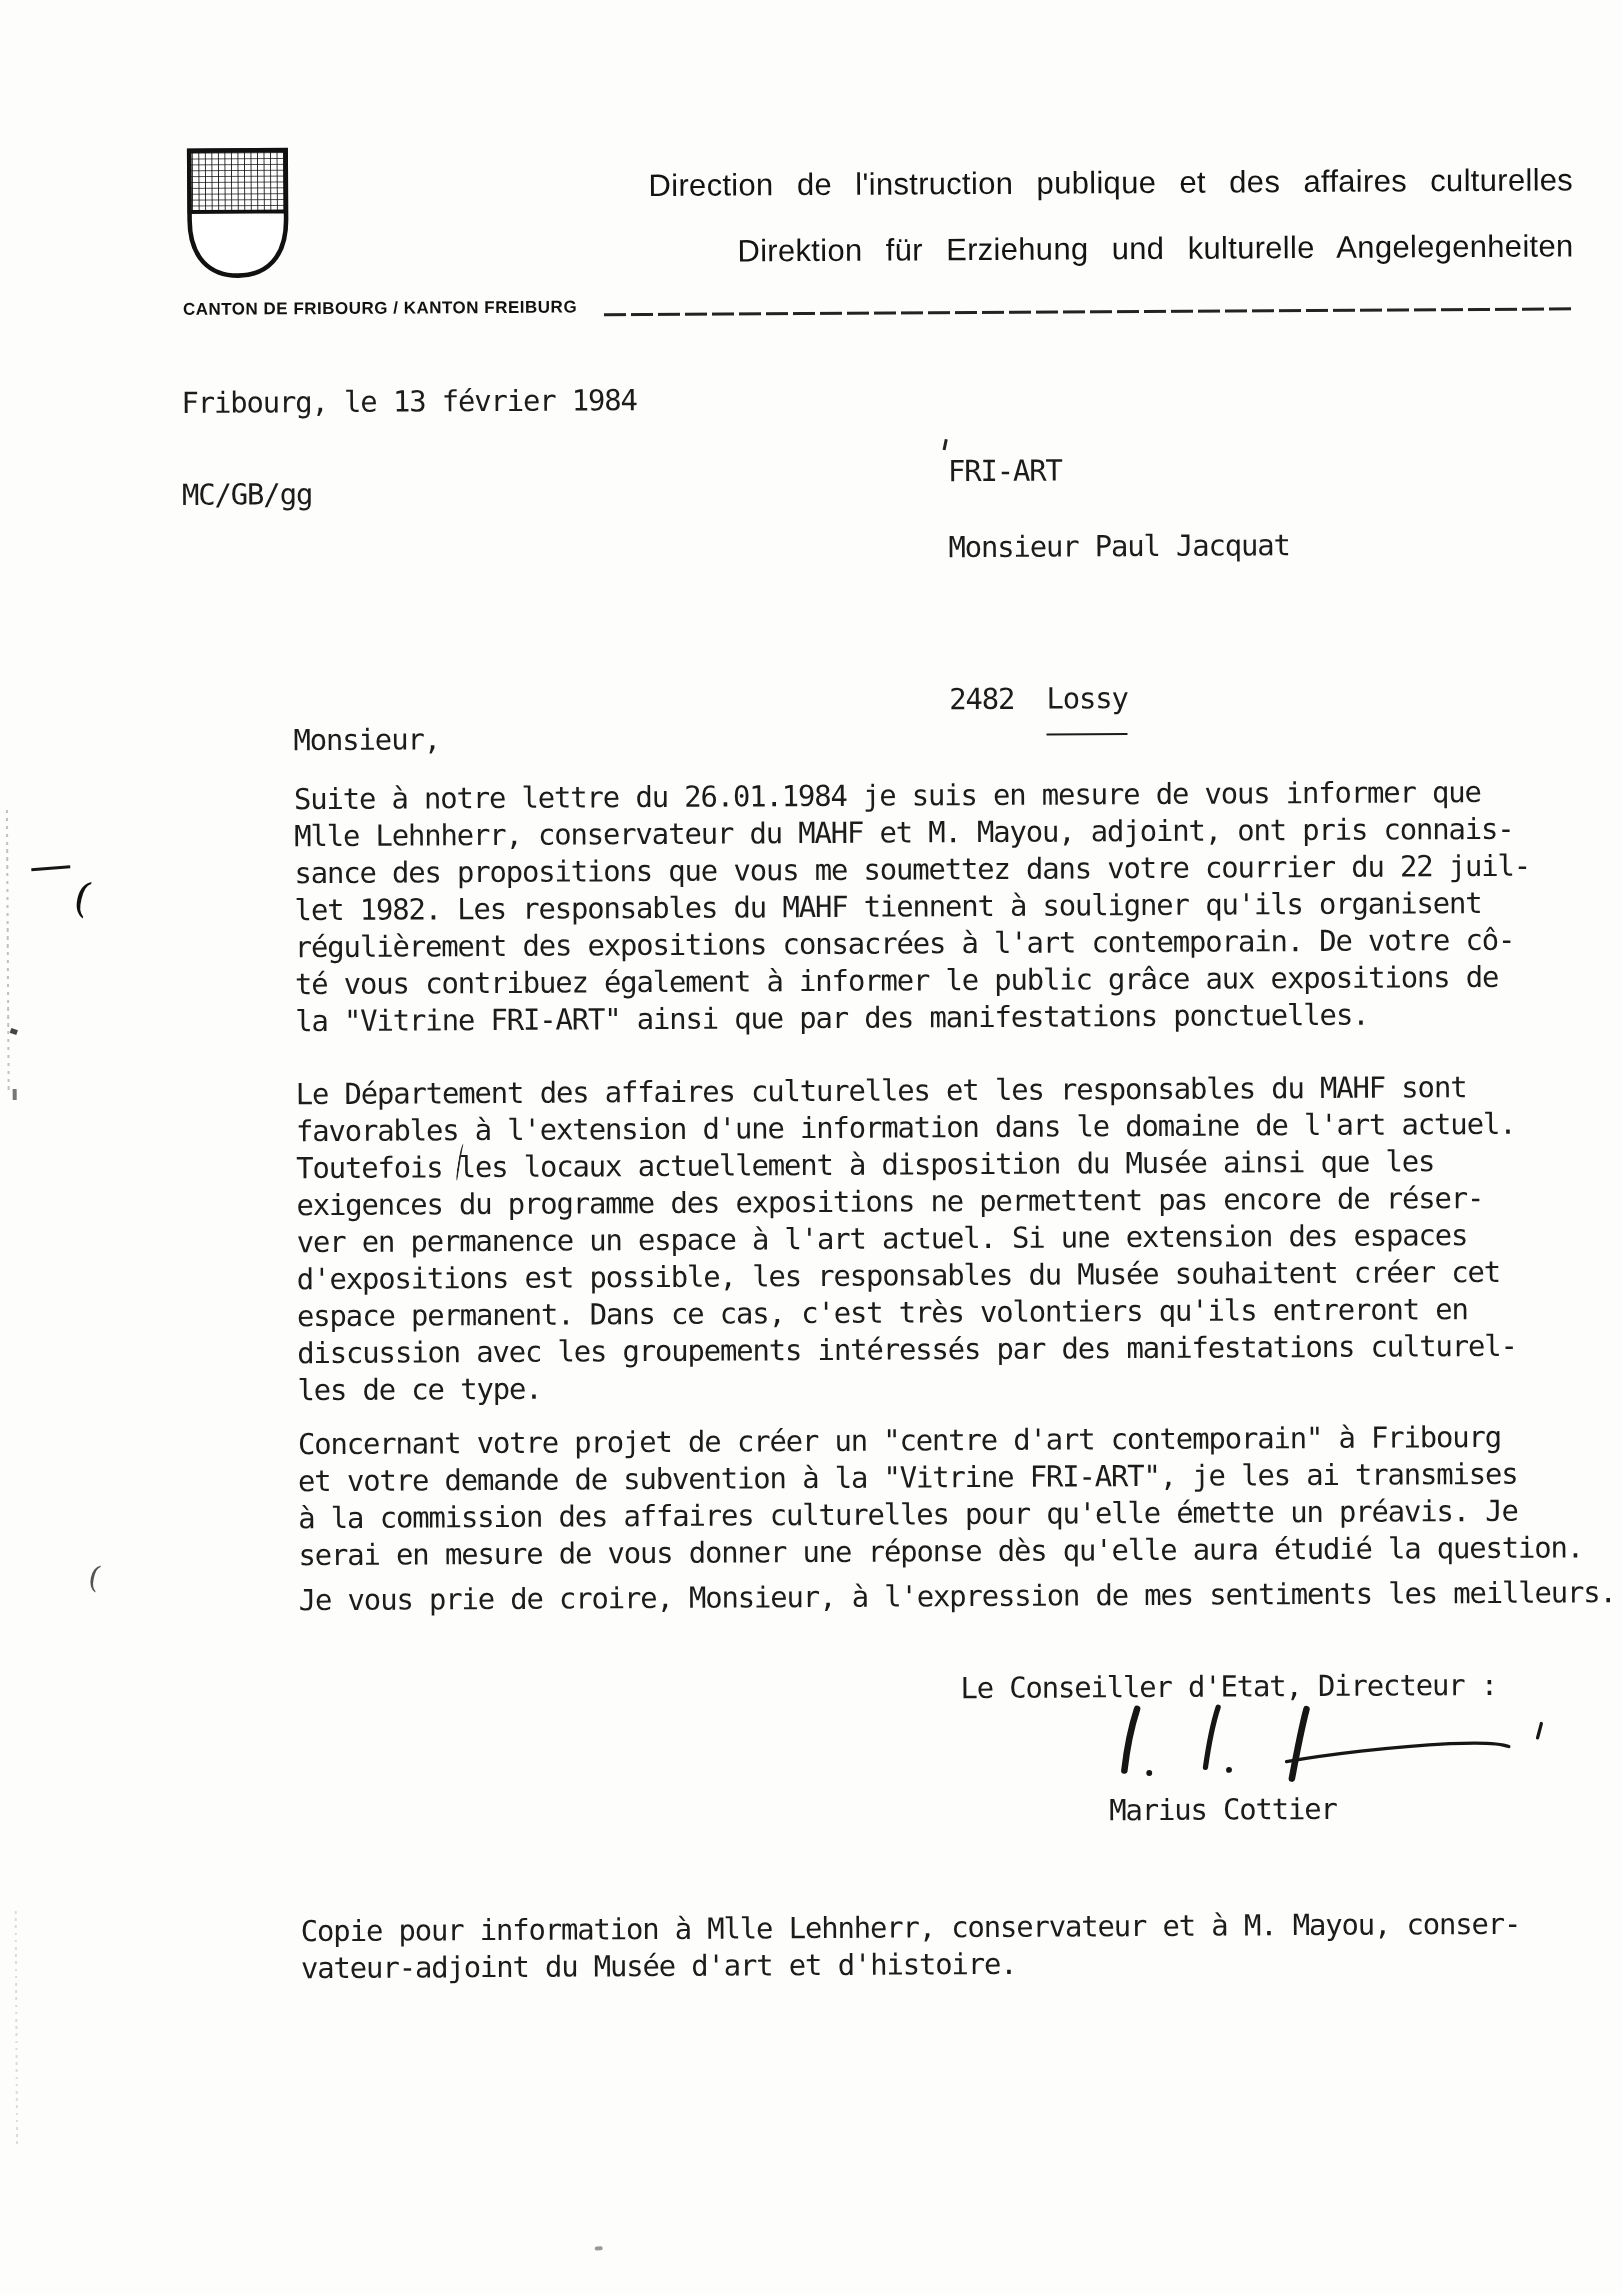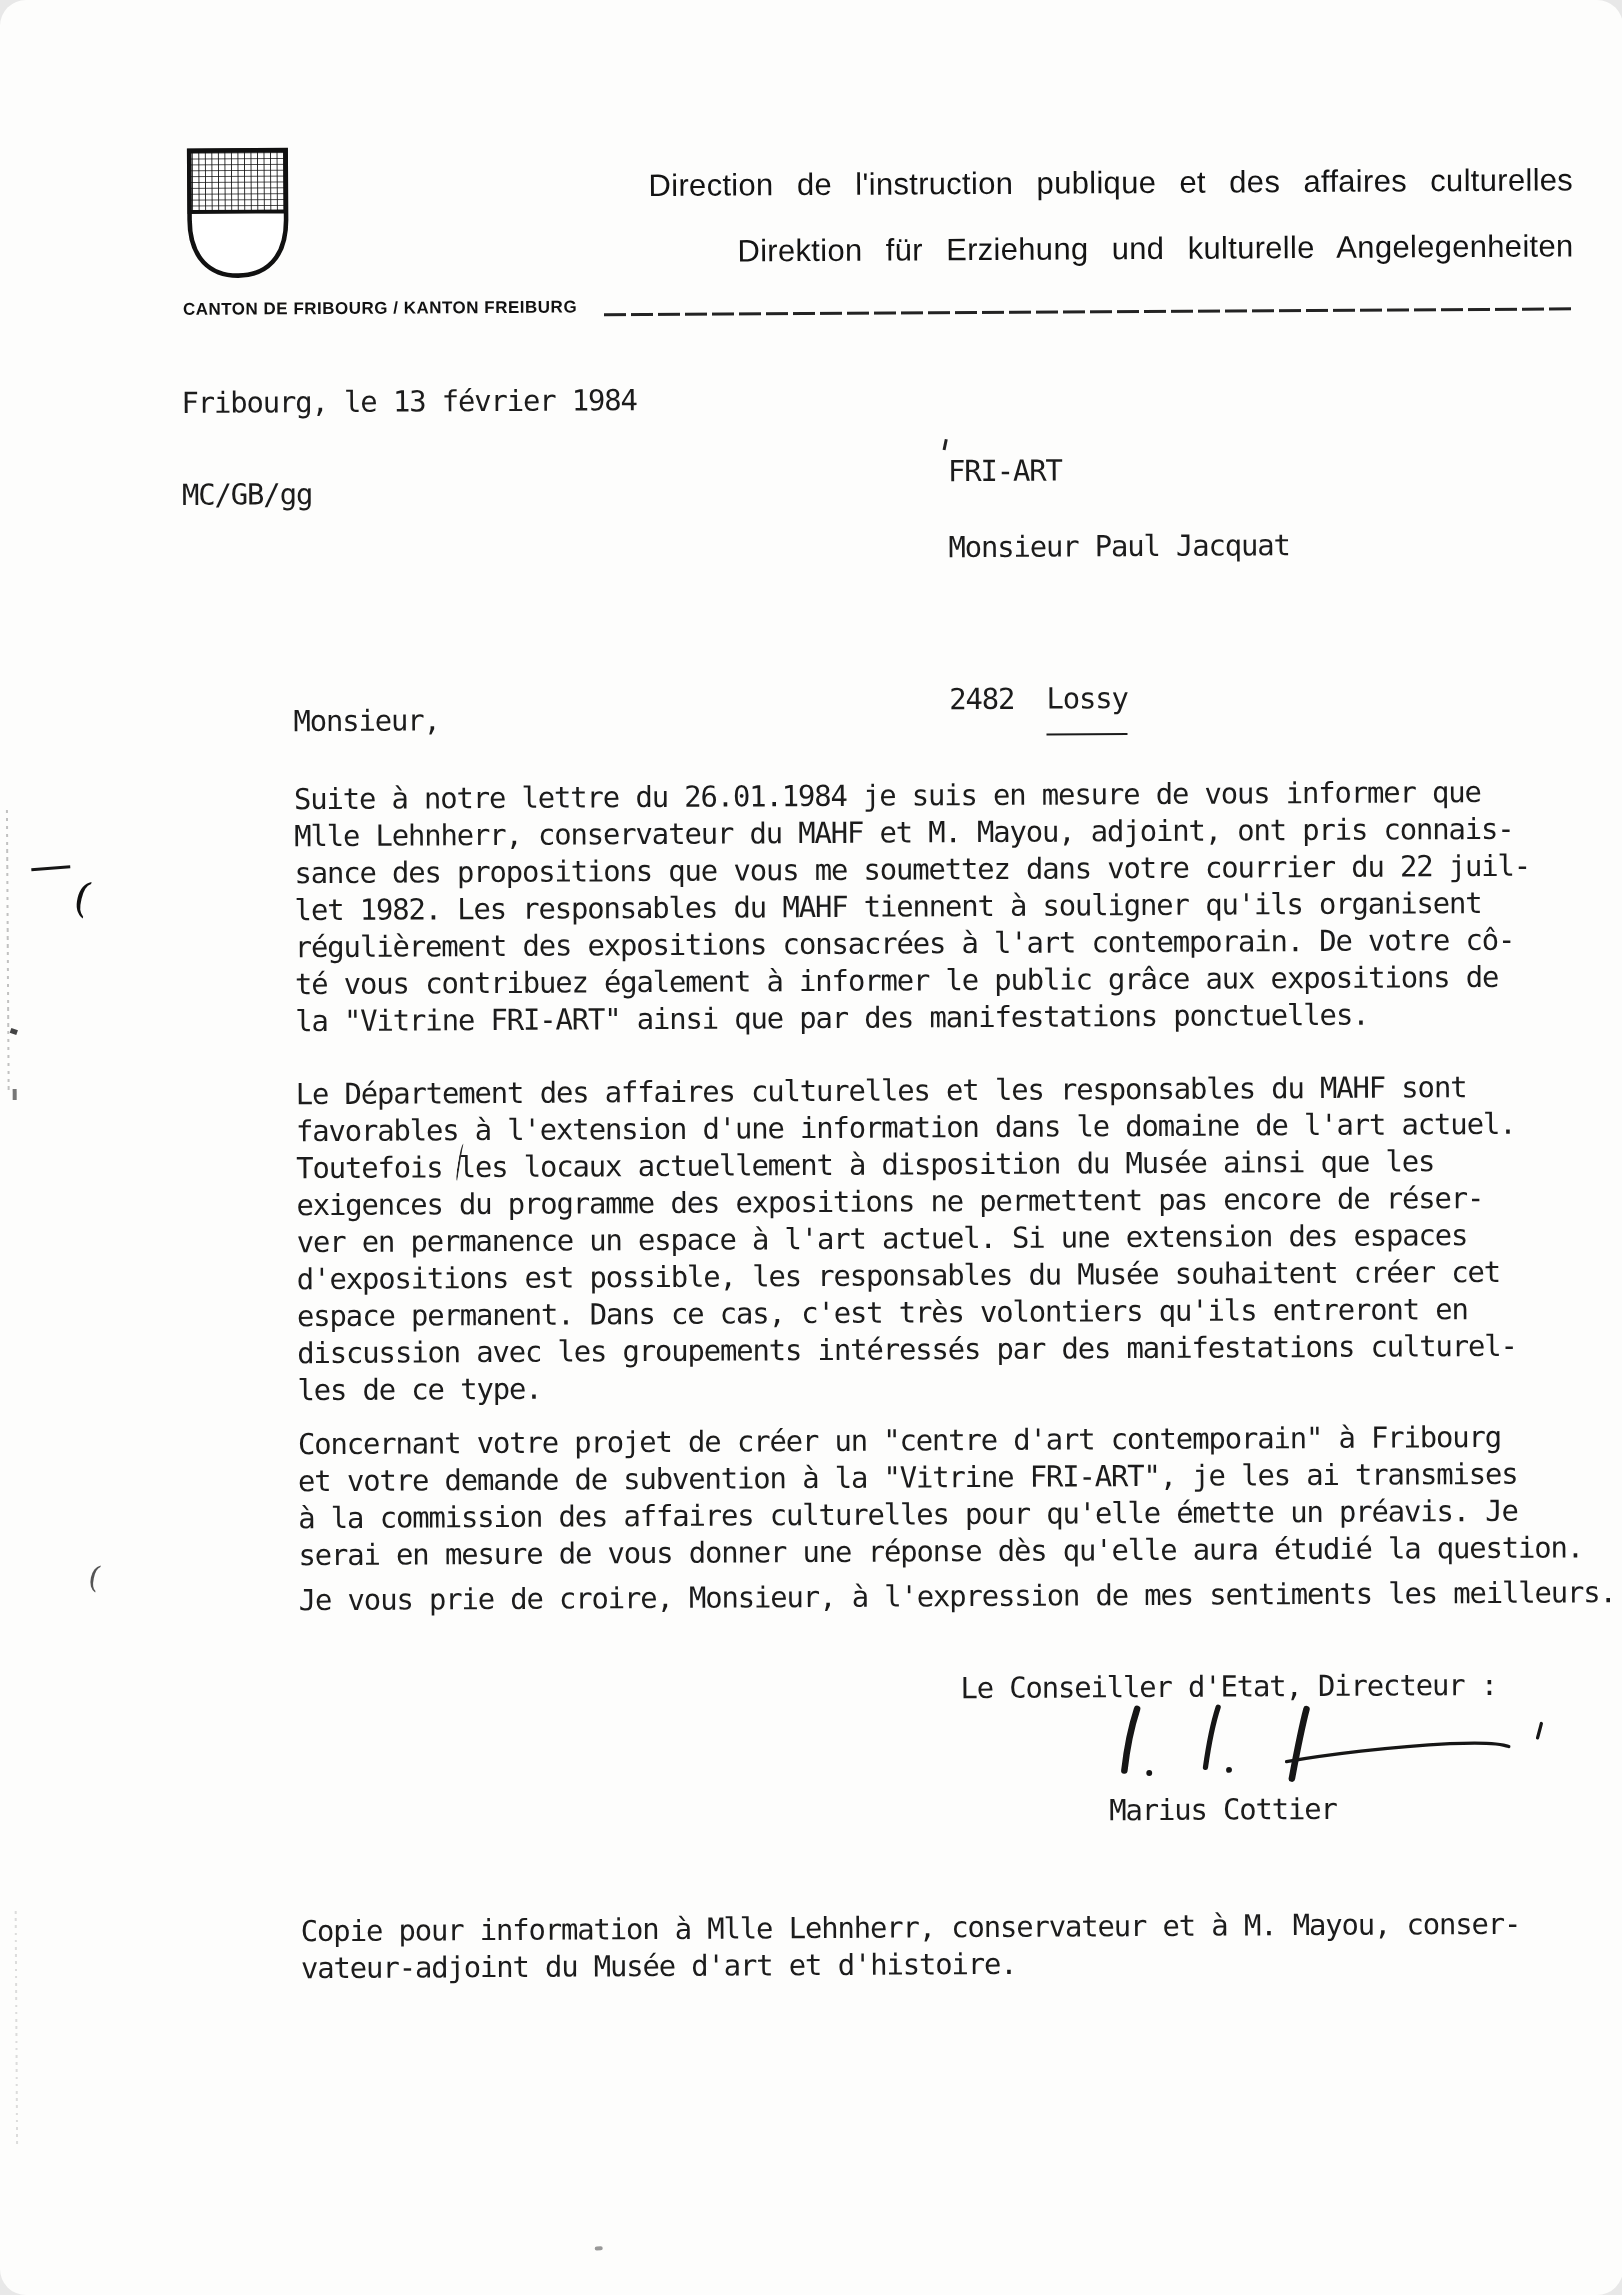--- a/index.html
+++ b/index.html
@@ -3,21 +3,20 @@
 <meta charset="utf-8">
 <style>
   html,body{margin:0;padding:0;background:#e8e8e8;}
   #paper{
     position:relative;
     width:1623px;height:2295px;
     background:#fdfdfc;
     overflow:hidden;
     font-family:"DejaVu Sans Mono",monospace;
     color:#1b1b1b;
-    border-radius:26px;
   }
   #scan{
     position:absolute;inset:0;
     transform:rotate(-0.35deg);
     transform-origin:0 50%;
   }
   
   .tw{
     position:absolute;
     font-family:"DejaVu Sans Mono",monospace;
@@ -53,21 +52,21 @@
   
   #date-block{left:186px;top:335px;line-height:46px;}
   
   #address-block{left:952px;top:420px;line-height:38px;}
   .underlined-city{
     border-bottom:2.6px solid #1c1c1c;
     padding-bottom:18px;
     margin-left:32px;
   }
   
-  #salutation{left:296px;top:705px;}
+  #salutation{left:296px;top:724px;}
   #para1{left:296px;top:783px;}
   #para2{left:296px;top:1078px;}
   #para3{left:296px;top:1428px;}
   #closing{left:296px;top:1584px;white-space:nowrap;}
   
   #sig-title{left:957px;top:1676px;}
   #sig-name{left:1105px;top:1799px;}
   #sig-strokes{position:absolute;left:1080px;top:1700px;}
   
   #copy-note{left:296px;top:1915px;}

